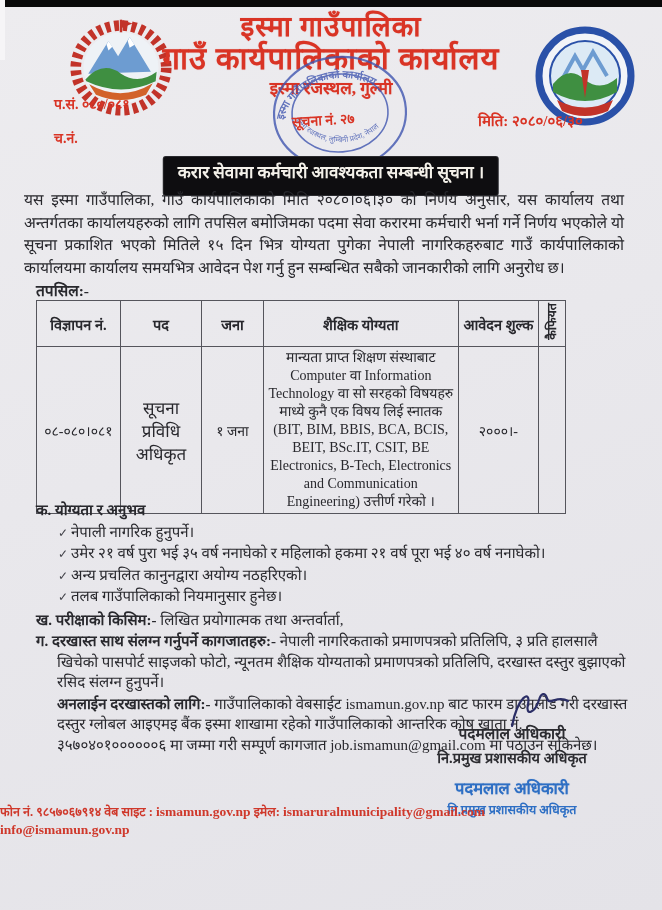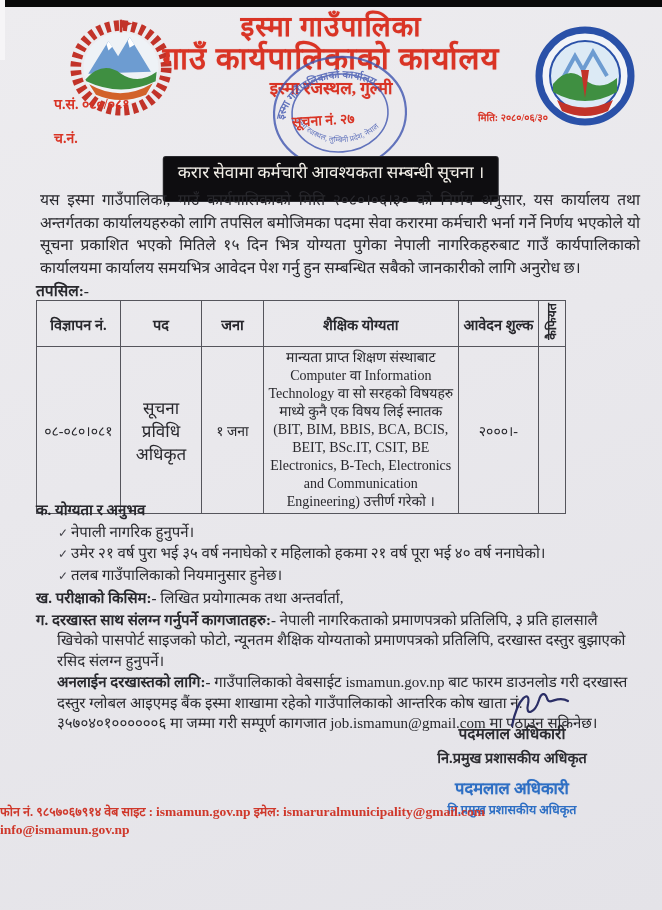--- a/index.html
+++ b/index.html
@@ -17,34 +17,34 @@
   .lh-titles { position:absolute; left:110px; right:110px; top:12px; text-align:center;
                color:#d93425; font-weight:bold; text-shadow:0 0 1px rgba(217,52,37,.35); }
   .lh-t1 { font-size:28px; line-height:30px; letter-spacing:1px;font-family:Liberation Serif, serif; }
   .lh-t2 { font-size:31px; line-height:34px; letter-spacing:1px; }
   .lh-t3 { font-size:17px; line-height:20px; margin-top:3px; }
   .lh-t4 { font-size:17px; line-height:20px; }
   .lh-left-logo  { position:absolute; left:58px; top:12px; width:126px; height:104px; }
   .lh-right-logo { position:absolute; left:534px; top:26px; width:102px; height:100px; }
   .lh-ref  { position:absolute; left:54px; top:94px; color:#d93425; font-weight:bold; font-size:14px; }
   .lh-chn  { position:absolute; left:54px; top:128px; color:#d93425; font-weight:bold; font-size:14px; }
-  .lh-date { position:absolute; left:478px; top:110px; color:#d93425; font-weight:bold; font-size:10px; }
+  .lh-date { position:absolute; left:478px; top:110px; color:#d93425; font-weight:bold; font-size:15px; }
   .stamp-wrap { position:absolute; left:268px; top:52px; width:144px; height:122px; transform:rotate(-4deg); opacity:.8; }
   .stamp-wrap svg { width:100%; height:100%; }
   .notice-no { position:absolute; left:292px; top:110px; color:#d93425; font-weight:bold; font-size:14px;
                transform:rotate(-3deg); white-space:nowrap; }
 
   
   .banner { position:absolute; top:157px; left:50%; transform:translateX(-50%);
-            background:#0e0d10; color:#f4f1ea; font-weight:normal; font-size:17px;
-            padding:3px 14px 18px; white-space:nowrap; border-radius:2px;
+            background:#0e0d10; color:#f4f1ea; font-weight:bold; font-size:17px;
+            padding:3px 14px 12px; white-space:nowrap; border-radius:2px;
             box-shadow:0 0 0 1px #2a2a2e; }
 
   
-  .body-par { position:absolute; left:40px; top:189px; width:600px;
+  .body-par { position:absolute; left:24px; top:189px; width:600px;
               font-size:15.5px; line-height:22.5px; text-align:justify; }
   .details-label { position:absolute; left:36px; top:279px; font-size:15.5px; font-weight:bold; }
 
   
   table.vac { position:absolute; left:36px; top:300px; width:530px; border-collapse:collapse;
               font-size:14px; }
   table.vac th, table.vac td { border:1px solid #55555c; text-align:center; vertical-align:middle; padding:2px 3px; }
   table.vac th { font-weight:bold; font-size:14.5px; height:46px; }
   table.vac td { height:148px; }
   .col-ad{width:92px;} .col-pos{width:88px;} .col-qty{width:70px;} .col-edu{width:222px;} .col-fee{width:89px;} .col-rem{width:28px;}
@@ -160,20 +160,21 @@
       <td></td>
     </tr>
   </tbody>
     </table>
 
   <div class="sections">
     <div class="sec-heading">क. योग्यता र अनुभव</div>
     <ul class="checks">
       <li><span class="chk">✓</span><span>नेपाली नागरिक हुनुपर्ने।</span></li>
       <li><span class="chk">✓</span><span>उमेर २१ वर्ष पुरा भई ३५ वर्ष ननाघेको र महिलाको हकमा २१ वर्ष पूरा भई ४० वर्ष ननाघेको।</span></li>
+      <li><span class="chk">✓</span><span>अन्य प्रचलित कानुनद्वारा अयोग्य नठहरिएको।</span></li>
       <li><span class="chk">✓</span><span>तलब गाउँपालिकाको नियमानुसार हुनेछ।</span></li>
     </ul>
     <div class="hang">
       <span class="lead-bold">ख. परीक्षाको किसिम:-</span>
       <span>लिखित प्रयोगात्मक तथा अन्तर्वार्ता,</span>
     </div>
     <div class="hang">
       <span class="lead-bold">ग. दरखास्त साथ संलग्न गर्नुपर्ने कागजातहरु:-</span>
       <span>नेपाली नागरिकताको प्रमाणपत्रको प्रतिलिपि, ३ प्रति हालसालै खिचेको पासपोर्ट साइजको फोटो, न्यूनतम शैक्षिक योग्यताको प्रमाणपत्रको प्रतिलिपि, दरखास्त दस्तुर बुझाएको रसिद संलग्न हुनुपर्ने।</span>
     </div>

